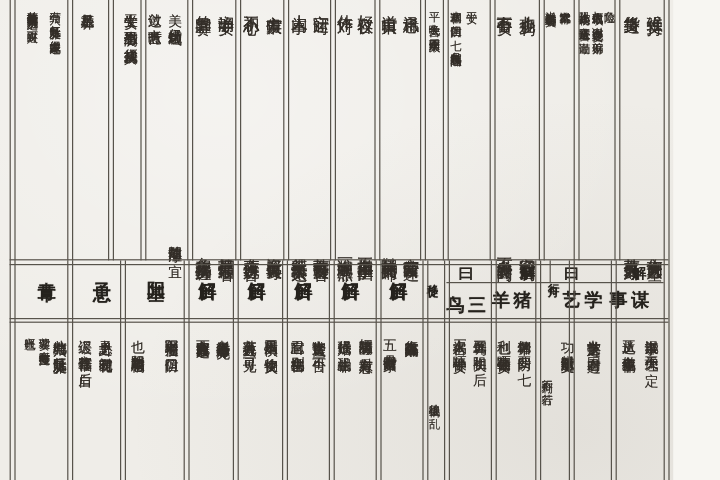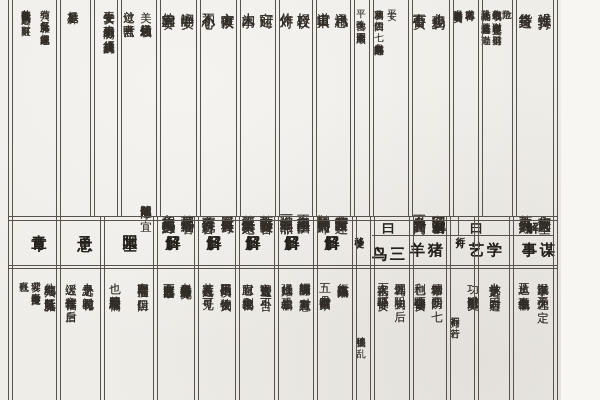--- a/index.html
+++ b/index.html
@@ -162,21 +162,21 @@
       <div class="hdr hdr-v" style="left: 165px; top: 223px; height: 42px;">解日</div>
       <div class="hdr hdr-v" style="left: 206px; top: 223px; height: 42px;">解日</div>
       <div class="hdr hdr-v" style="left: 245px; top: 223px; height: 42px;">解日</div>
       <div class="hdr hdr-v" style="left: 284px; top: 223px; height: 42px;">解日</div>
       <div class="hdr hdr-v" style="left: 324px; top: 223px; height: 42px;">解日</div>
       <div class="hdr hdr-vs" style="left: 355px; top: 229px; height: 34px;">移徙</div>
       <div class="hdr hdr-h" style="left: 372px; top: 245px;">鸟三</div>
       <div class="hdr hdr-h" style="left: 410px; top: 241px;">羊猪</div>
       <div class="hdr hdr-vs" style="left: 456px; top: 229px; height: 34px;">行舟</div>
       <div class="hdr hdr-h" style="left: 469px; top: 241px;">艺学</div>
-      <div class="hdr hdr-h" style="left: 522px; top: 241px;">事谋</div>
+      <div class="hdr hdr-h" style="left: 508px; top: 241px;">事谋</div>
       <div class="jy" style="left: 372px; top: 219px; width: 86px;">
         <b style="left: 12%;">曰</b>
         <b style="left: 72%;">解</b>
       </div>
       <div class="jy" style="left: 459px; top: 219px; width: 94px;">
         <b style="left: 12%;">曰</b>
         <b style="left: 72%;">解</b>
       </div>
     </div>
   <div id="bottom-table">

